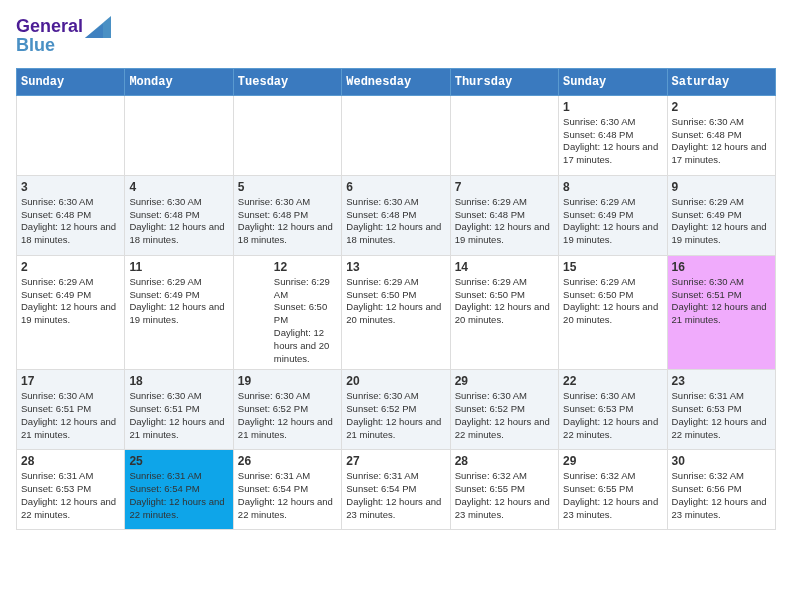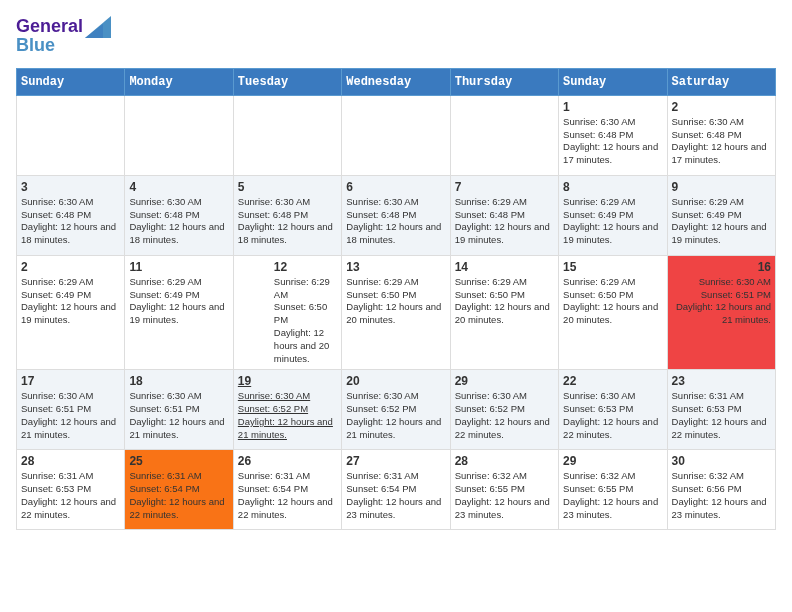--- a/index.html
+++ b/index.html
@@ -205,41 +205,41 @@
           <div class="day-info" style="white-space: pre-line;">Sunrise: 6:29 AM
 Sunset: 6:50 PM
 Daylight: 12 hours and 20 minutes.</div>
         </td>
         <td style="background: rgb(255, 255, 255);">
           <span class="day-num">15</span>
           <div class="day-info" style="white-space: pre-line;">Sunrise: 6:29 AM
 Sunset: 6:50 PM
 Daylight: 12 hours and 20 minutes.</div>
         </td>
-        <td style="background: #ef4444; text-align: right;">
+        <td style="background: #f0abfc;">
           <span class="day-num">16</span>
           <div class="day-info" style="white-space: pre-line;">Sunrise: 6:30 AM
 Sunset: 6:51 PM
 Daylight: 12 hours and 21 minutes.</div>
         </td>
       </tr>
       <tr>
         <td style="background: rgb(240, 244, 248);">
           <span class="day-num">17</span>
           <div class="day-info" style="white-space: pre-line;">Sunrise: 6:30 AM
 Sunset: 6:51 PM
 Daylight: 12 hours and 21 minutes.</div>
         </td>
         <td style="background: rgb(240, 244, 248);">
           <span class="day-num">18</span>
           <div class="day-info" style="white-space: pre-line;">Sunrise: 6:30 AM
 Sunset: 6:51 PM
 Daylight: 12 hours and 21 minutes.</div>
         </td>
-        <td style="background: rgb(240, 244, 248); text-decoration: underline;">
+        <td style="background: rgb(240, 244, 248);">
           <span class="day-num">19</span>
           <div class="day-info" style="white-space: pre-line;">Sunrise: 6:30 AM
 Sunset: 6:52 PM
 Daylight: 12 hours and 21 minutes.</div>
         </td>
         <td style="background: rgb(240, 244, 248);">
           <span class="day-num">20</span>
           <div class="day-info" style="white-space: pre-line;">Sunrise: 6:30 AM
 Sunset: 6:52 PM
 Daylight: 12 hours and 21 minutes.</div>
@@ -263,21 +263,21 @@
 Daylight: 12 hours and 22 minutes.</div>
         </td>
       </tr>
       <tr>
         <td style="background: rgb(255, 255, 255);">
           <span class="day-num">28</span>
           <div class="day-info" style="white-space: pre-line;">Sunrise: 6:31 AM
 Sunset: 6:53 PM
 Daylight: 12 hours and 22 minutes.</div>
         </td>
-        <td style="background: #f97316; margin-left: 23px;">
+        <td style="background: #0ea5e9; margin-left: 23px;">
           <span class="day-num">25</span>
           <div class="day-info" style="white-space: pre-line;">Sunrise: 6:31 AM
 Sunset: 6:54 PM
 Daylight: 12 hours and 22 minutes.</div>
         </td>
         <td style="background: rgb(255, 255, 255);">
           <span class="day-num">26</span>
           <div class="day-info" style="white-space: pre-line;">Sunrise: 6:31 AM
 Sunset: 6:54 PM
 Daylight: 12 hours and 22 minutes.</div>

